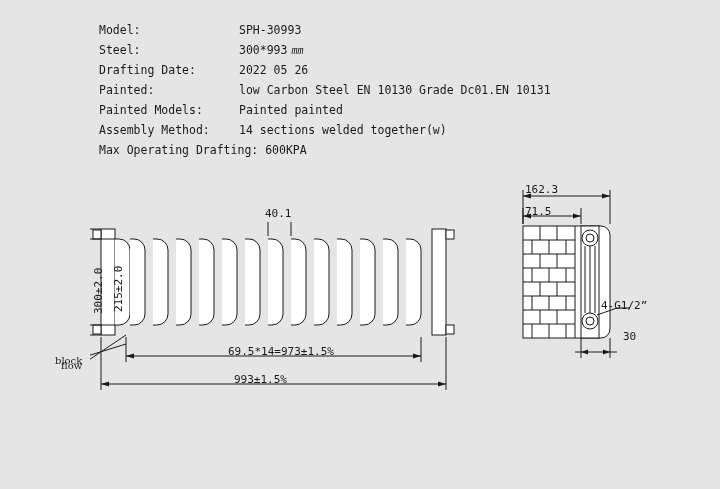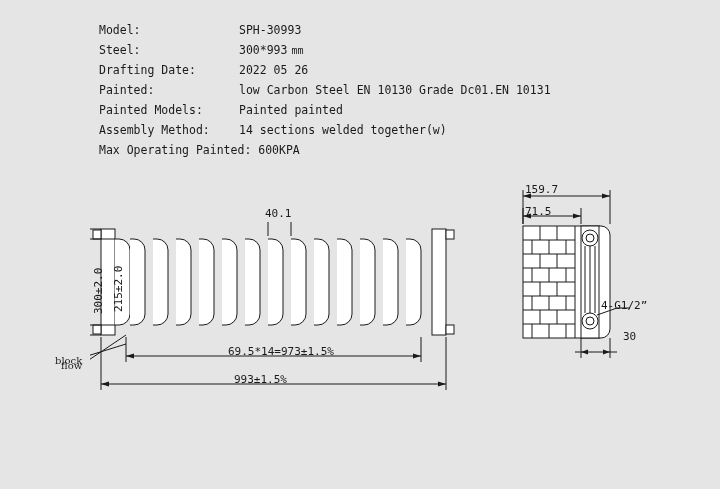--- a/index.html
+++ b/index.html
@@ -39,20 +39,21 @@
   .spec-value {
     display: inline-block;
     vertical-align: top;
   }
   .spec-row.single .spec-label {
     width: auto;
   }
   .unit {
     font-size: 10px;
     padding-left: 4px;
+    font-style: italic;
   }
 
   .txt {
     position: absolute;
     font-family: "DejaVu Sans Mono", monospace;
     font-size: 11px;
     white-space: nowrap;
     color: #1a1a1a;
   }
   .vert {
@@ -90,21 +91,21 @@
     <div class="spec-row">
       <span class="spec-label">Painted:</span><span class="spec-value">low Carbon Steel  EN 10130 Grade Dc01.EN 10131</span>
     </div>
     <div class="spec-row">
       <span class="spec-label">Painted Models:</span><span class="spec-value">Painted painted</span>
     </div>
     <div class="spec-row">
       <span class="spec-label">Assembly Method:</span><span class="spec-value">14 sections welded together(w)</span>
     </div>
     <div class="spec-row single">
-      <span class="spec-label">Max Operating Painted: 600KPA</span>
+      <span class="spec-label">Max Operating Drafting: 600KPA</span>
     </div>
   </div>
 
   <svg width="460" height="180" viewBox="0 0 460 180" style="position:absolute; left:90px; top:222px;">
 
     <rect class="stroke fill-none" x="11" y="7" width="14" height="106"></rect>
 
     <rect class="stroke fill-none" x="3" y="8" width="8" height="9"></rect>
     <rect class="stroke fill-none" x="3" y="103" width="8" height="9"></rect>
 
@@ -257,18 +258,18 @@
       <path d="M76,174 l7,-2.6 v5.2 z" fill="#1a1a1a"></path>
       <path d="M105,174 l-7,-2.6 v5.2 z" fill="#1a1a1a"></path>
     </g>
 
     <g>
       <line class="stroke" x1="92" y1="137" x2="112" y2="130"></line>
       <line class="stroke" x1="112" y1="130" x2="125" y2="130"></line>
     </g>
   </svg>
 
-  <div class="txt" style="left:525px; top:183px;">159.7</div>
+  <div class="txt" style="left:525px; top:183px;">162.3</div>
   <div class="txt" style="left:525px; top:205px;">71.5</div>
   <div class="txt" style="left:623px; top:330px;">30</div>
   <div class="txt" style="left:601px; top:299px;">4-G1/2”</div>
 
 </div>
 
 </body></html>

